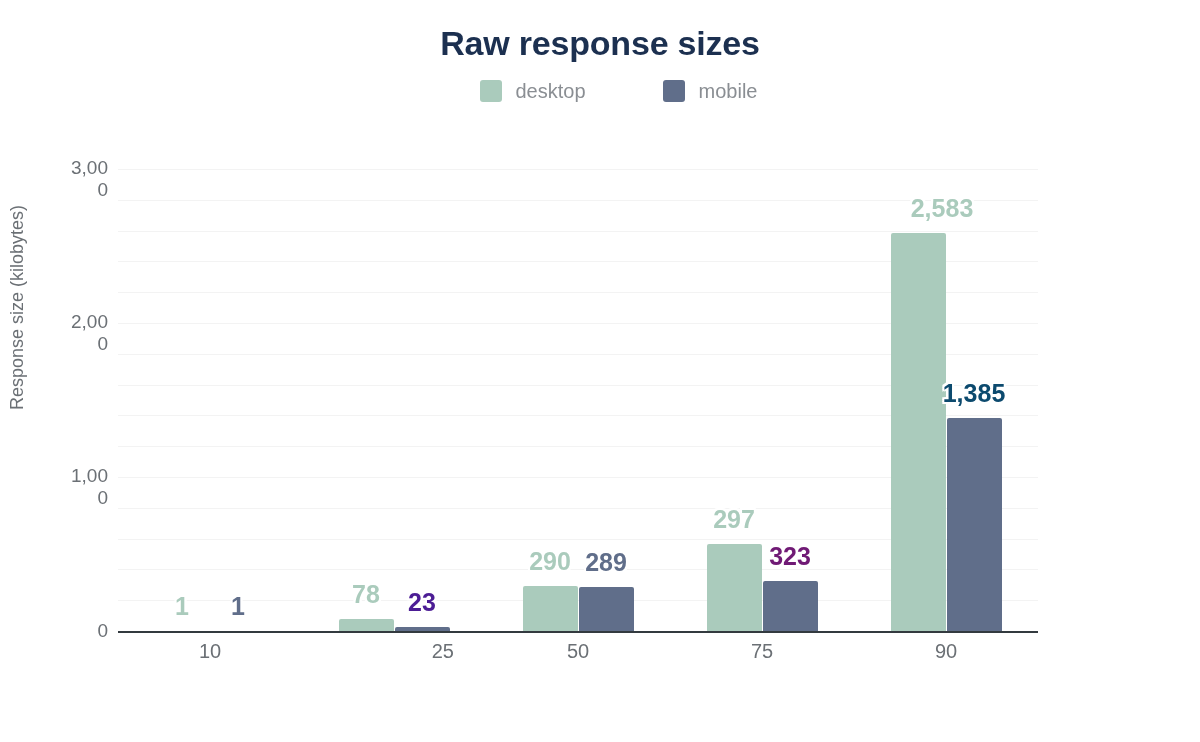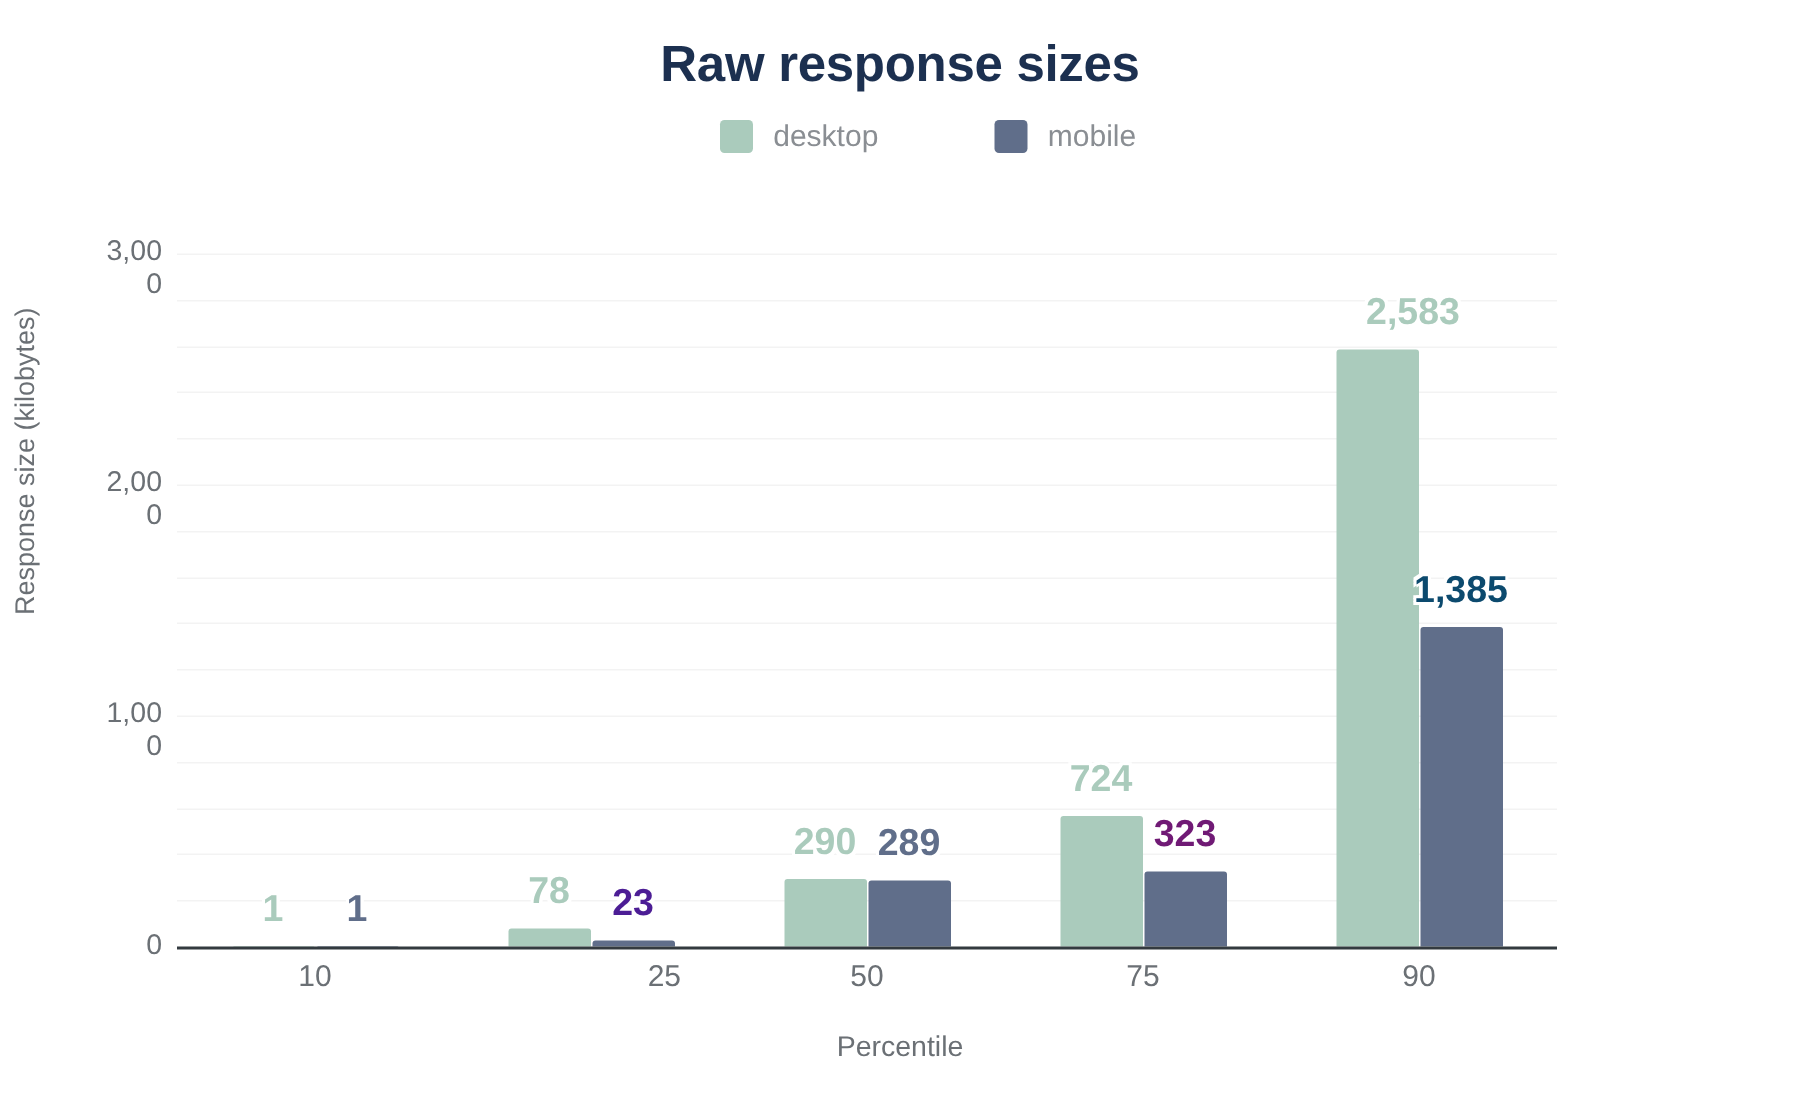--- a/index.html
+++ b/index.html
@@ -214,32 +214,31 @@
         <div class="bar-label" style="color: rgb(96, 110, 138); left: 120px; bottom: 10.154px; transform: translateX(-50%);">1</div>
         <div class="bar" style="left: 220.5px; width: 55px; height: 12.012px; background: rgb(170, 203, 188);"></div>
         <div class="bar-label" style="color: rgb(170, 203, 188); left: 248px; bottom: 22.012px; transform: translateX(-50%);">78</div>
         <div class="bar" style="left: 276.5px; width: 55px; height: 3.542px; background: rgb(96, 110, 138);"></div>
         <div class="bar-label" style="color: #4c1d95; left: 304px; bottom: 13.542px; transform: translateX(-50%);">23</div>
         <div class="bar" style="left: 404.5px; width: 55px; height: 44.66px; background: rgb(170, 203, 188);"></div>
         <div class="bar-label" style="color: rgb(170, 203, 188); left: 432px; bottom: 54.66px; transform: translateX(-50%);">290</div>
         <div class="bar" style="left: 460.5px; width: 55px; height: 44.506px; background: rgb(96, 110, 138);"></div>
         <div class="bar-label" style="color: rgb(96, 110, 138); left: 488px; bottom: 54.506px; transform: translateX(-50%);">289</div>
         <div class="bar" style="left: 588.5px; width: 55px; height: 86.702px; background: rgb(170, 203, 188);"></div>
-        <div class="bar-label" style="color: rgb(170, 203, 188); left: 616px; bottom: 96.702px; transform: translateX(-50%);">724</div>
+        <div class="bar-label" style="color: rgb(170, 203, 188); left: 616px; bottom: 96.702px; transform: translateX(-50%);">297</div>
         <div class="bar" style="left: 644.5px; width: 55px; height: 49.742px; background: rgb(96, 110, 138);"></div>
         <div class="bar-label" style="color: #701a75; left: 672px; bottom: 59.742px; transform: translateX(-50%);">323</div>
         <div class="bar" style="left: 772.5px; width: 55px; height: 397.782px; background: rgb(170, 203, 188);"></div>
         <div class="bar-label" style="color: rgb(170, 203, 188); left: 800px; bottom: 407.782px; transform: translateX(-50%); margin-left: 24px;">2,583</div>
         <div class="bar" style="left: 828.5px; width: 55px; height: 213.29px; background: rgb(96, 110, 138);"></div>
         <div class="bar-label" style="color: #0c4a6e; left: 856px; bottom: 223.29px; transform: translateX(-50%);">1,385</div>
       </div>
   </div>
 
   <div id="x-axis-line"></div>
   <div id="x-ticks-layer">
       <div class="xtick" style="left: 150px;">10</div>
       <div class="xtick" style="left: 334px; text-align: right;">25</div>
       <div class="xtick" style="left: 518px;">50</div>
       <div class="xtick" style="left: 702px;">75</div>
       <div class="xtick" style="left: 886px;">90</div>
     </div>
-  <div id="x-axis-title">Percentile</div>
 </div>
 
 </body></html>

